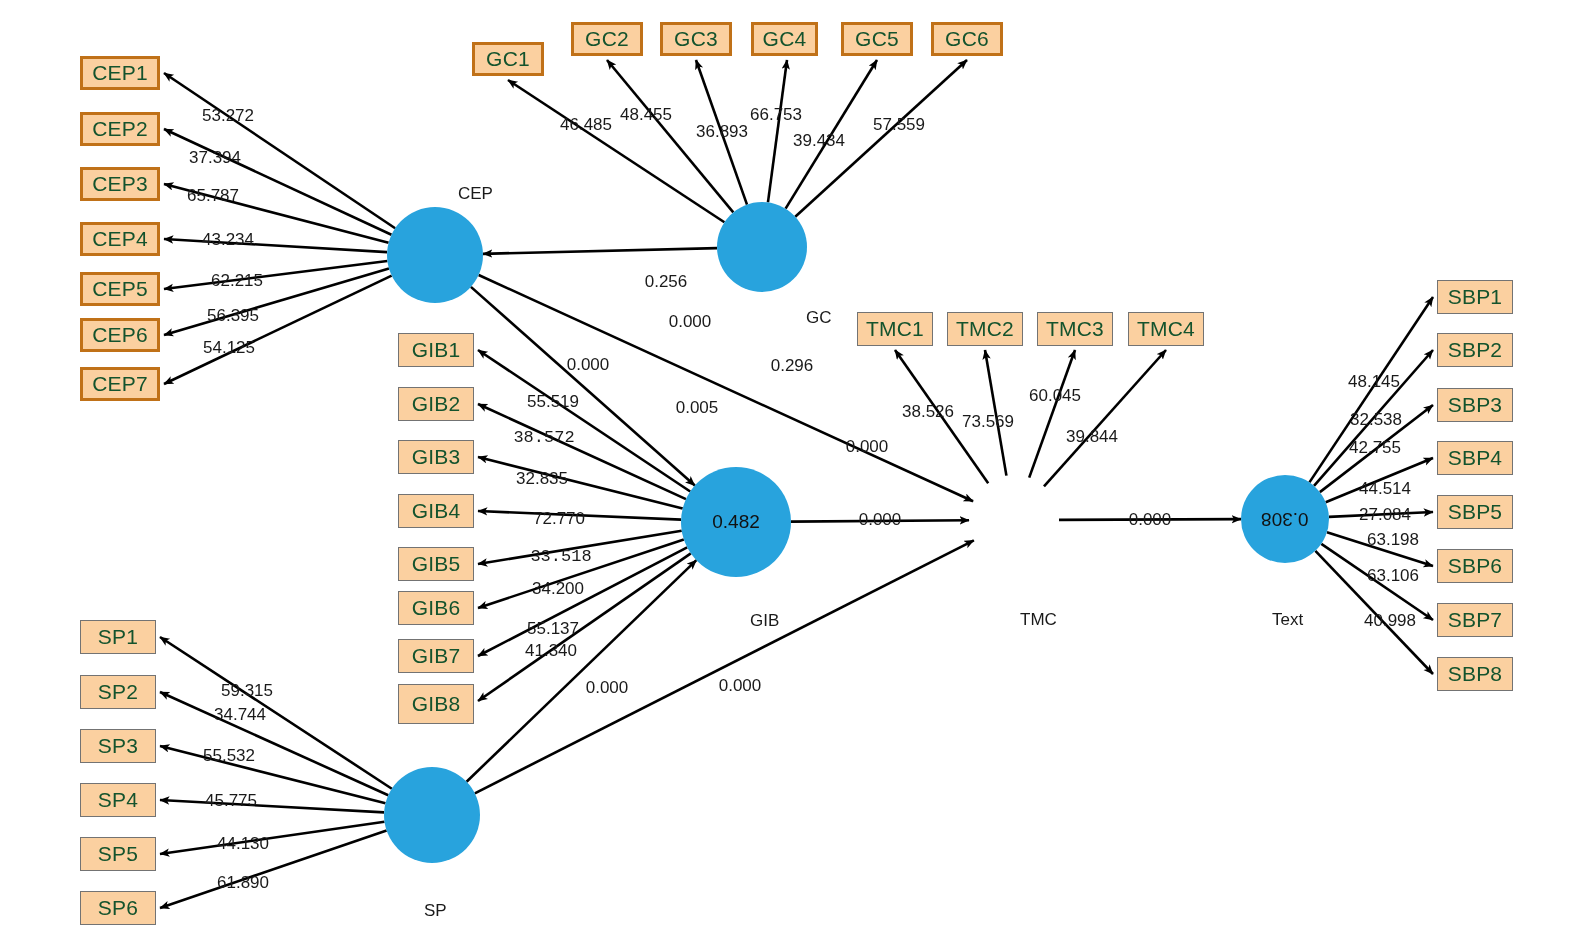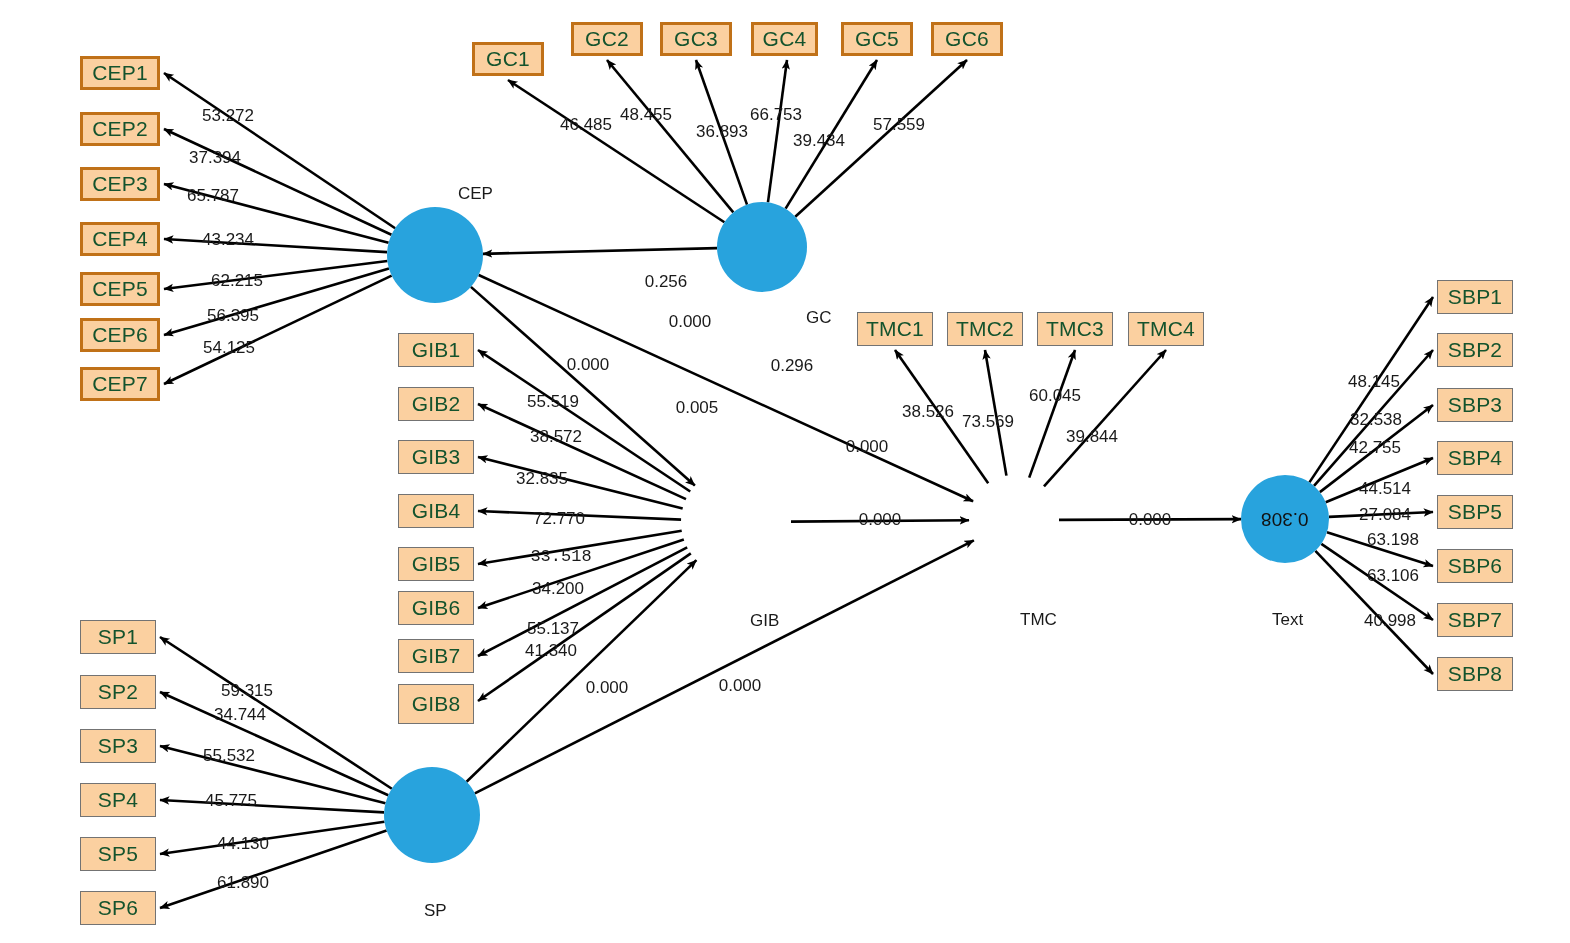--- a/index.html
+++ b/index.html
@@ -87,20 +87,23 @@
       </g>
   </svg>
 <div class="lat" style="left: 387px; top: 207px; width: 96px; height: 96px;">
       <span class="rv"></span>
     </div>
     <div class="latlabel" style="left: 458px; top: 184px;">CEP</div>
     <div class="lat" style="left: 717px; top: 202px; width: 90px; height: 90px;">
       <span class="rv"></span>
     </div>
     <div class="latlabel" style="left: 806px; top: 308px;">GC</div>
+    <div class="lat" style="left: 681px; top: 467px; width: 110px; height: 110px;">
+      <span class="rv">0.482</span>
+    </div>
     <div class="latlabel" style="left: 750px; top: 611px;">GIB</div>
     <div class="latlabel" style="left: 1020px; top: 610px;">TMC</div>
     <div class="lat flip" style="left: 1241px; top: 475px; width: 88px; height: 88px;">
       <span class="rv">0.308</span>
     </div>
     <div class="latlabel" style="left: 1272px; top: 610px;">Text</div>
     <div class="lat" style="left: 384px; top: 767px; width: 96px; height: 96px;">
       <span class="rv"></span>
     </div>
     <div class="latlabel" style="left: 424px; top: 901px;">SP</div>
@@ -126,21 +129,21 @@
     <div class="plabel" style="left: 722px; top: 132px;">36.893</div>
     <div class="ind orange" style="left: 751px; top: 22px; width: 67px; height: 34px;">GC4</div>
     <div class="plabel" style="left: 776px; top: 115px;">66.753</div>
     <div class="ind orange" style="left: 841px; top: 22px; width: 72px; height: 34px;">GC5</div>
     <div class="plabel" style="left: 819px; top: 141px;">39.434</div>
     <div class="ind orange" style="left: 931px; top: 22px; width: 72px; height: 34px;">GC6</div>
     <div class="plabel" style="left: 899px; top: 125px;">57.559</div>
     <div class="ind gray" style="left: 398px; top: 333px; width: 76px; height: 34px;">GIB1</div>
     <div class="plabel" style="left: 553px; top: 402px;">55.519</div>
     <div class="ind gray" style="left: 398px; top: 387px; width: 76px; height: 34px;">GIB2</div>
-    <div class="plabel" style="left: 556px; top: 437px;">38.572</div>
+    <div class="plabel" style="left: 544px; top: 437px; font-family: Liberation Mono, monospace;">38.572</div>
     <div class="ind gray" style="left: 398px; top: 440px; width: 76px; height: 34px;">GIB3</div>
     <div class="plabel" style="left: 542px; top: 479px;">32.835</div>
     <div class="ind gray" style="left: 398px; top: 494px; width: 76px; height: 34px;">GIB4</div>
     <div class="plabel" style="left: 559px; top: 519px;">72.770</div>
     <div class="ind gray" style="left: 398px; top: 547px; width: 76px; height: 34px;">GIB5</div>
     <div class="plabel" style="left: 561px; top: 556px; font-family: Liberation Mono, monospace;">33.518</div>
     <div class="ind gray" style="left: 398px; top: 591px; width: 76px; height: 34px;">GIB6</div>
     <div class="plabel" style="left: 558px; top: 589px;">34.200</div>
     <div class="ind gray" style="left: 398px; top: 639px; width: 76px; height: 34px;">GIB7</div>
     <div class="plabel" style="left: 553px; top: 629px;">55.137</div>

